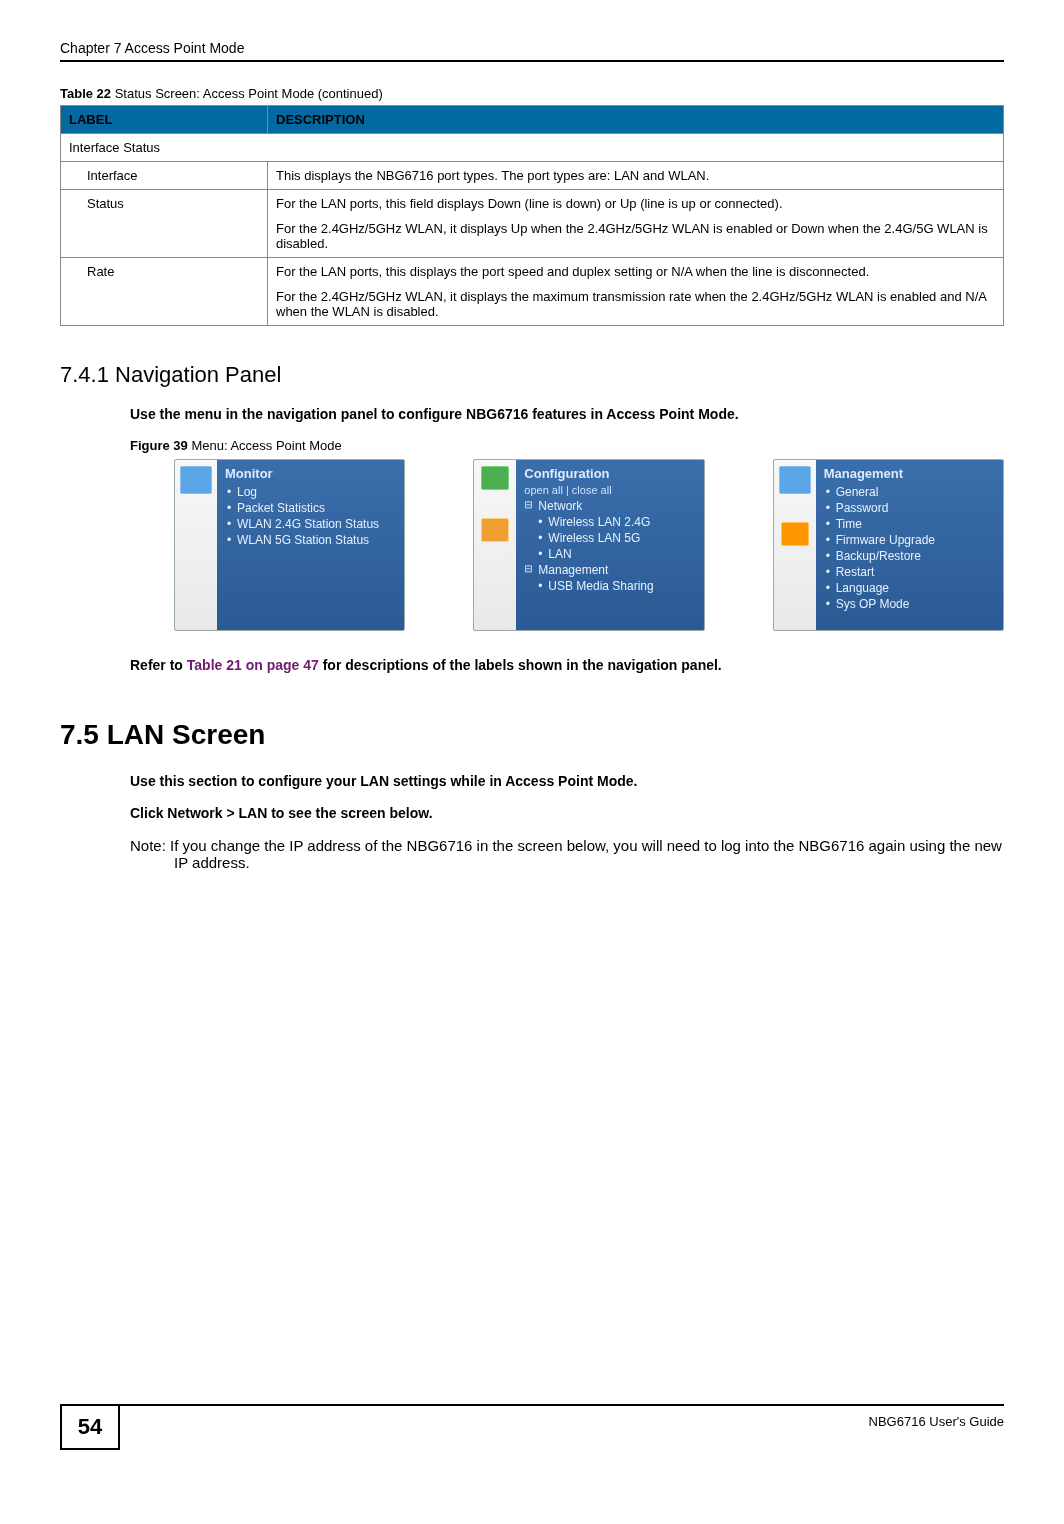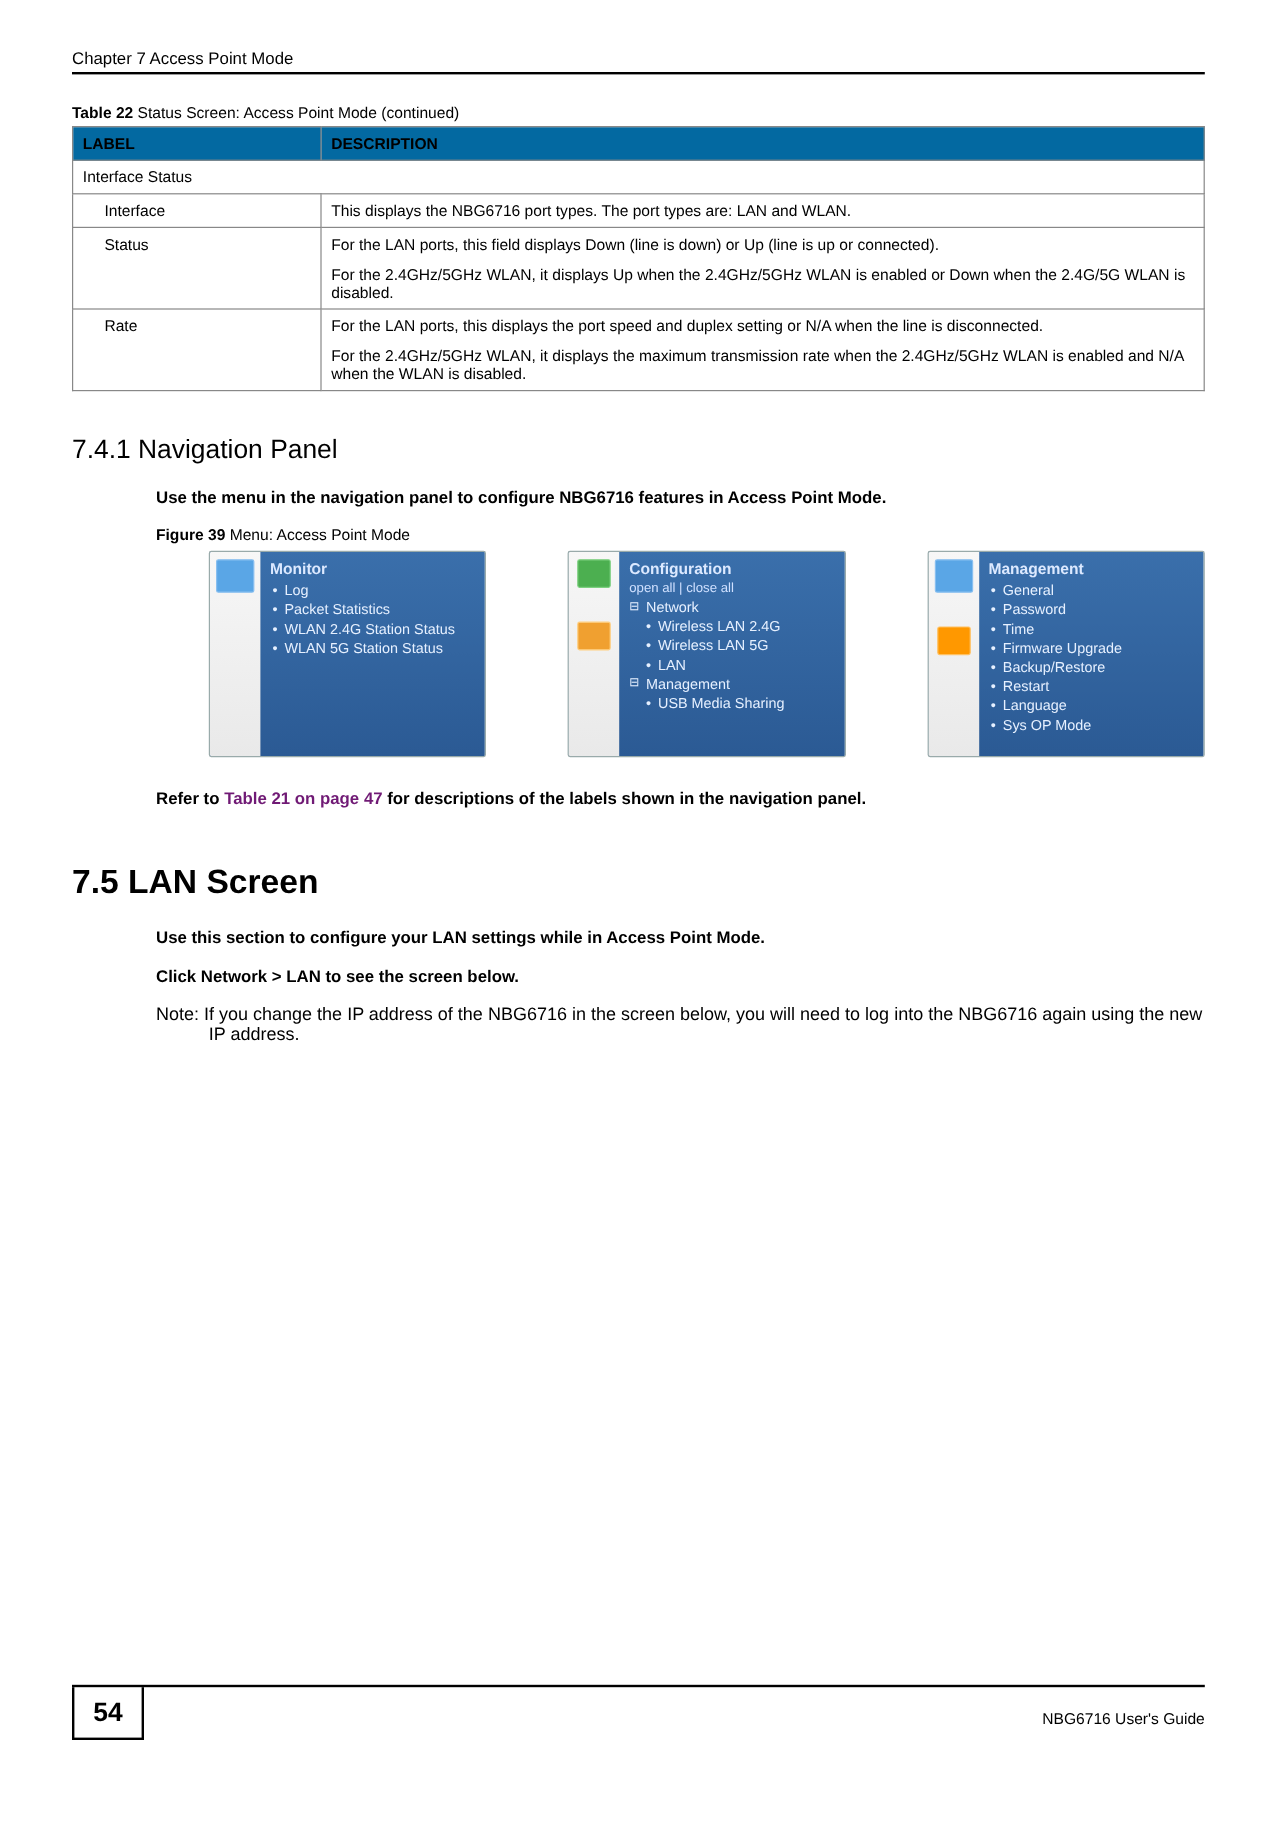--- a/index.html
+++ b/index.html
@@ -166,21 +166,21 @@
     text-indent: -44px;
   }
 
   .footer {
     position: absolute;
     bottom: 30px;
     left: 60px;
     right: 60px;
     border-top: 2px solid #000;
     display: flex;
-    align-items: center;
+    align-items: flex-start;
     padding-top: 0;
   }
   .page-num-box {
     border: 2px solid #000;
     border-top: none;
     width: 56px;
     height: 42px;
     display: flex;
     align-items: center;
     justify-content: center;

